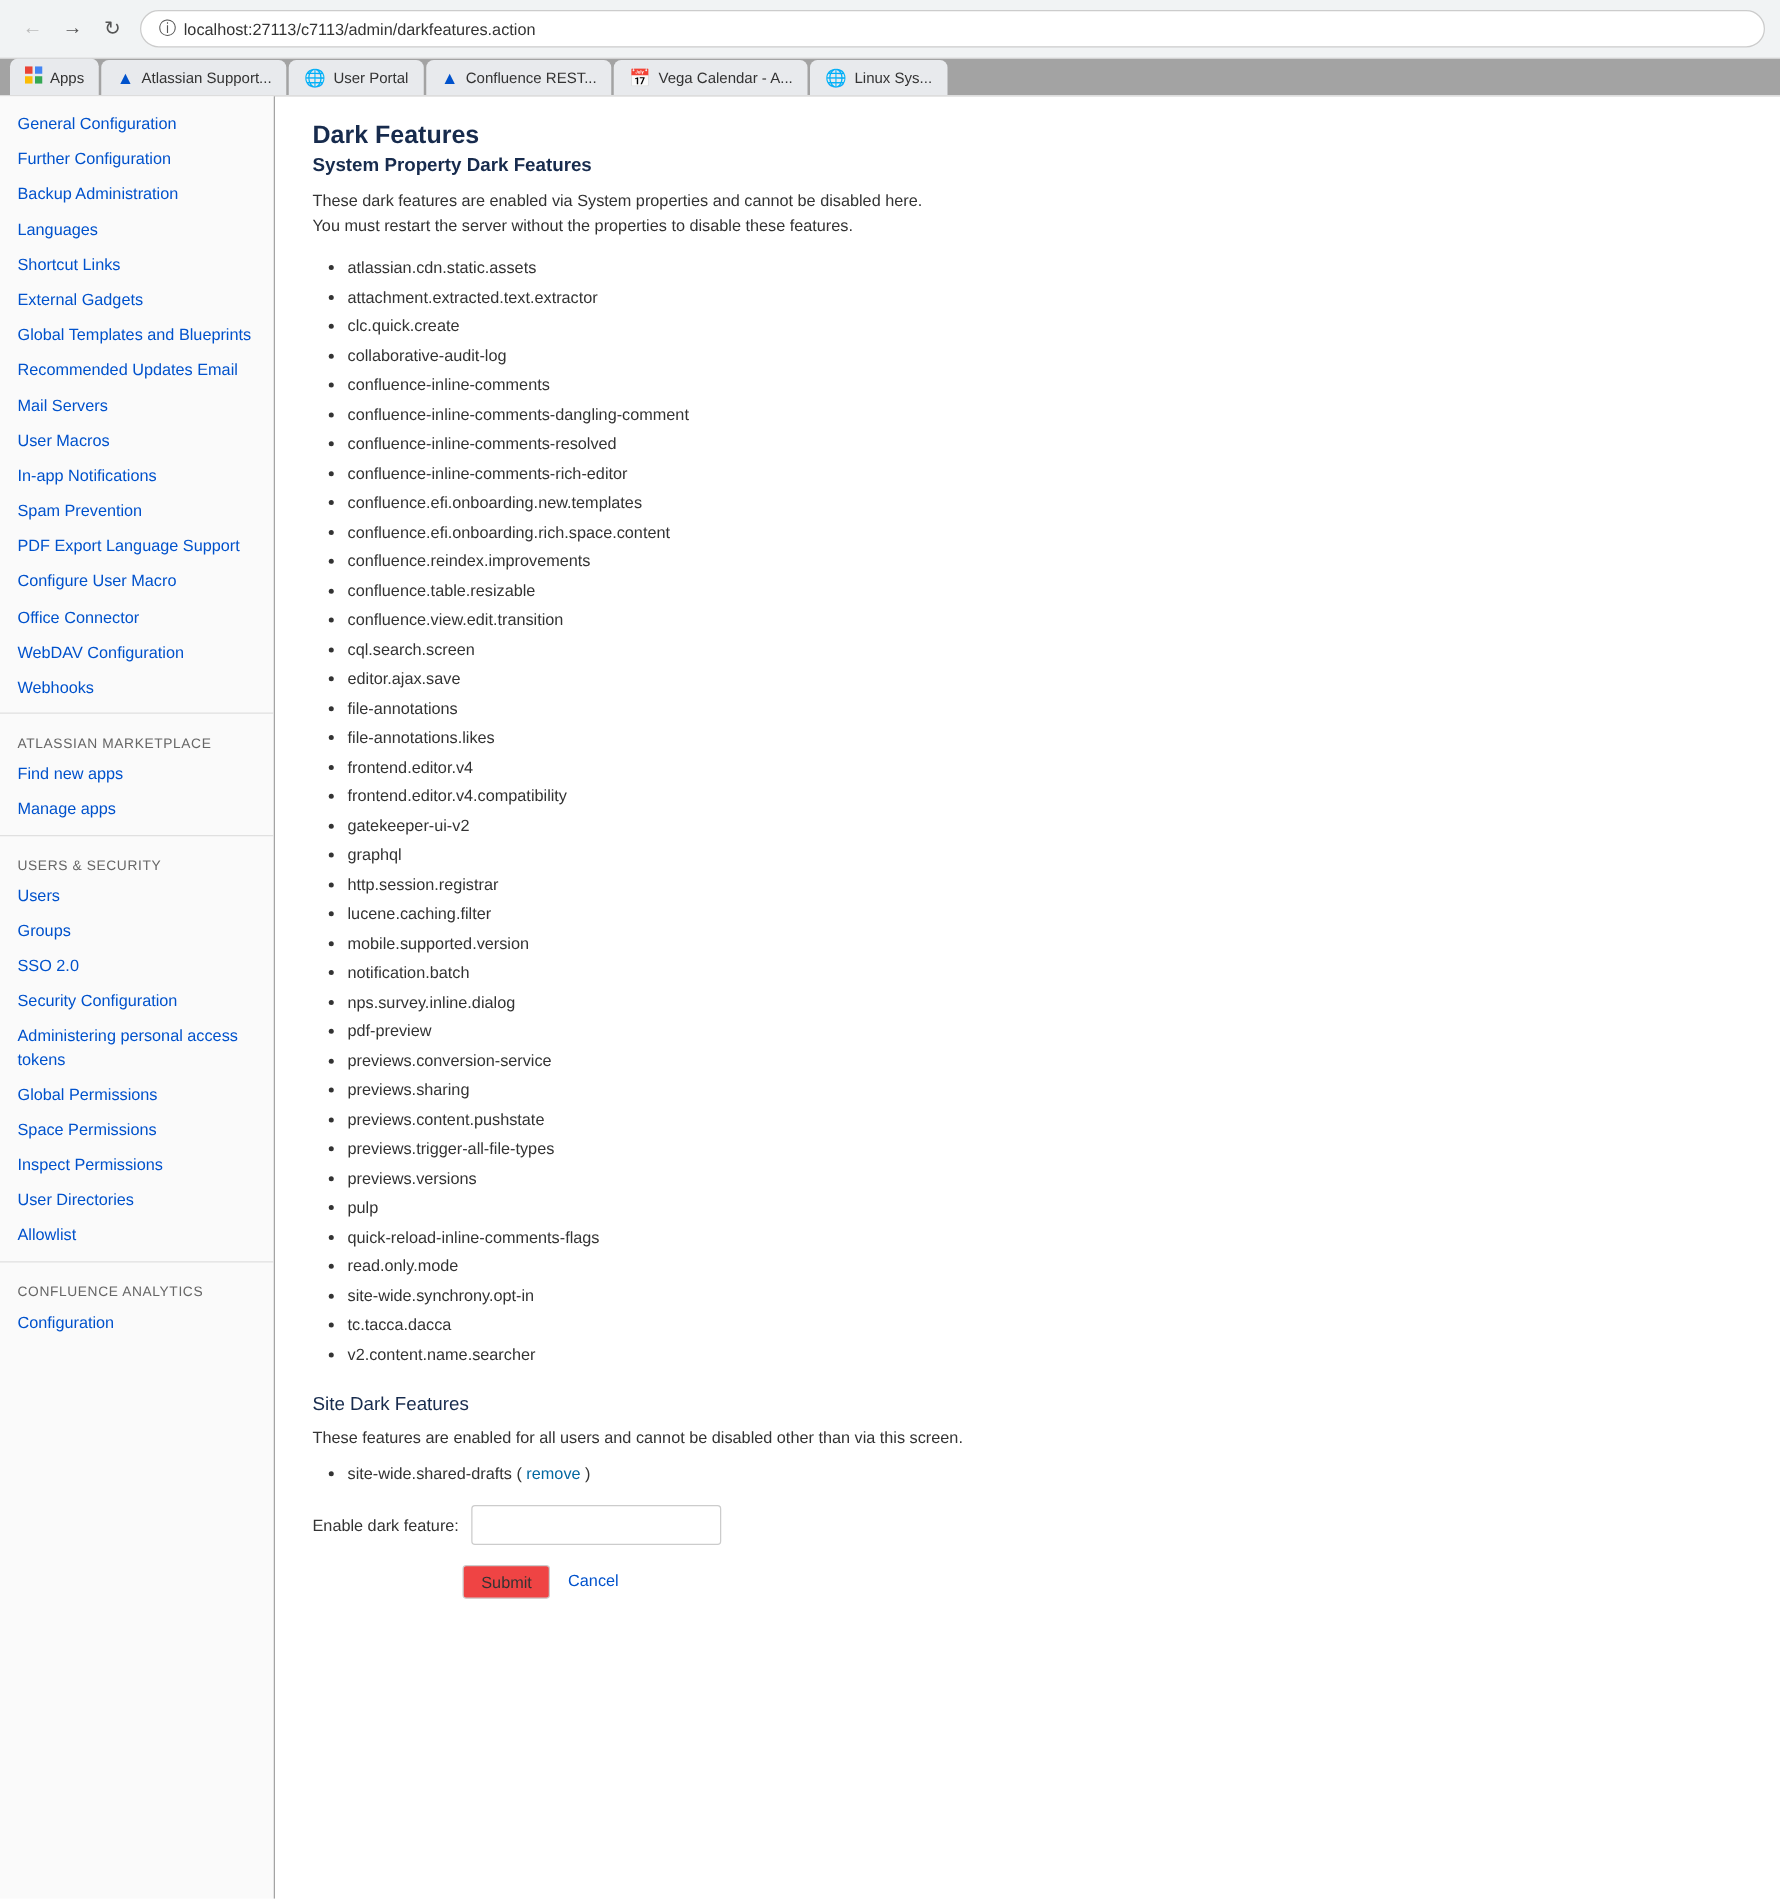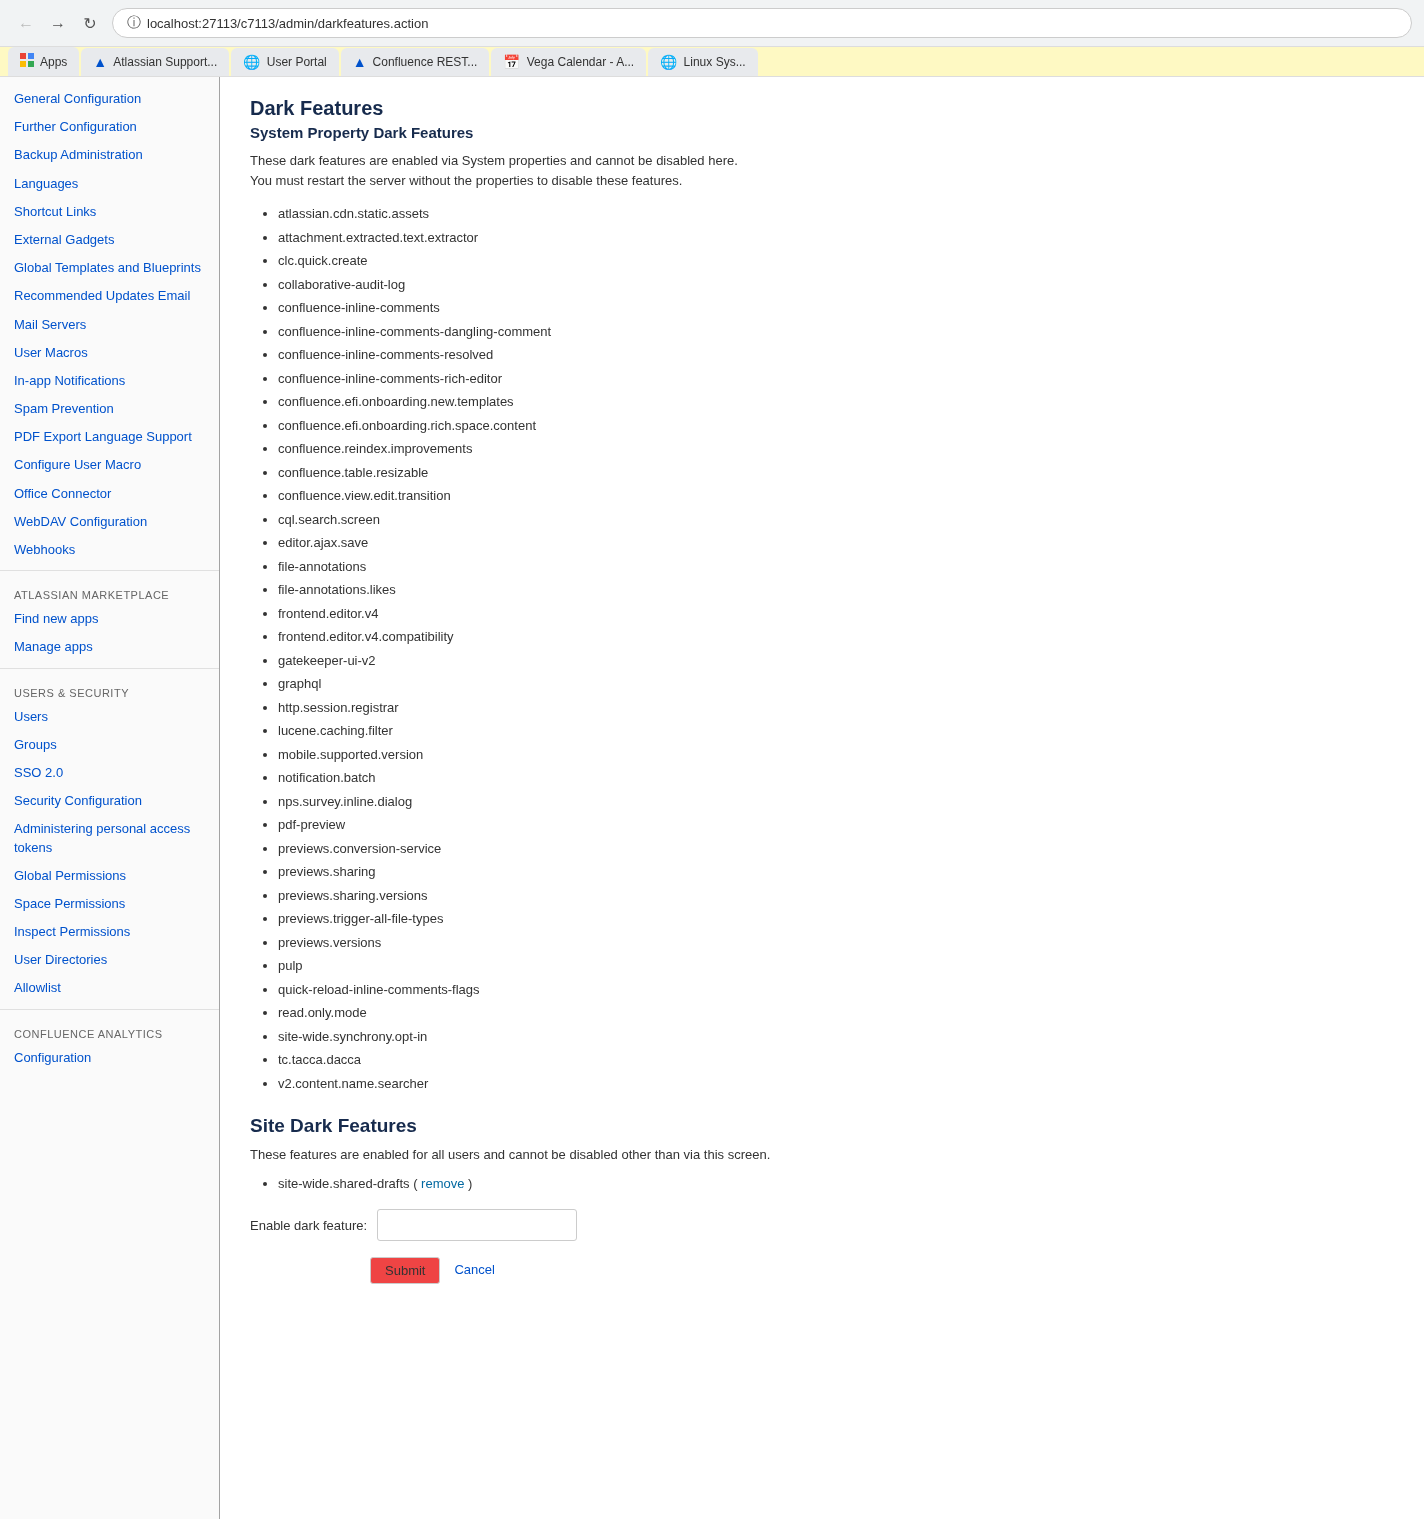--- a/index.html
+++ b/index.html
@@ -48,21 +48,21 @@
       color: #333;
       display: flex;
       align-items: center;
       gap: 6px;
     }
     .address-bar-icon { color: #555; font-size: 14px; }
     .address-text { flex: 1; }
 
     
     .tabs-bar {
-      background: #fef9c3;
+      background: #a3a3a3;
       display: flex;
       align-items: center;
       padding: 0 8px;
       border-bottom: 1px solid #ddd;
       gap: 2px;
     }
     .tab-item {
       display: flex;
       align-items: center;
       gap: 6px;
@@ -146,22 +146,22 @@
       padding-left: 28px;
       margin-bottom: 20px;
     }
     .feature-list li {
       font-size: 13px;
       color: #333;
       padding: 2px 0;
       line-height: 1.5;
     }
     .site-dark-section-title {
-      font-size: 19px;
-      font-weight: 700;
+      font-size: 15px;
+      font-weight: 400;
       color: #172b4d;
       margin-bottom: 10px;
     }
     .site-dark-desc {
       font-size: 13px;
       color: #333;
       margin-bottom: 12px;
     }
     .site-feature-list {
       list-style: disc;
@@ -353,21 +353,21 @@
       <li>gatekeeper-ui-v2</li>
       <li>graphql</li>
       <li>http.session.registrar</li>
       <li>lucene.caching.filter</li>
       <li>mobile.supported.version</li>
       <li>notification.batch</li>
       <li>nps.survey.inline.dialog</li>
       <li>pdf-preview</li>
       <li>previews.conversion-service</li>
       <li>previews.sharing</li>
-      <li>previews.sharing.versions</li>
+      <li>previews.content.pushstate</li>
       <li>previews.trigger-all-file-types</li>
       <li>previews.versions</li>
       <li>pulp</li>
       <li>quick-reload-inline-comments-flags</li>
       <li>read.only.mode</li>
       <li>site-wide.synchrony.opt-in</li>
       <li>tc.tacca.dacca</li>
       <li>v2.content.name.searcher</li>
     </ul>
 

